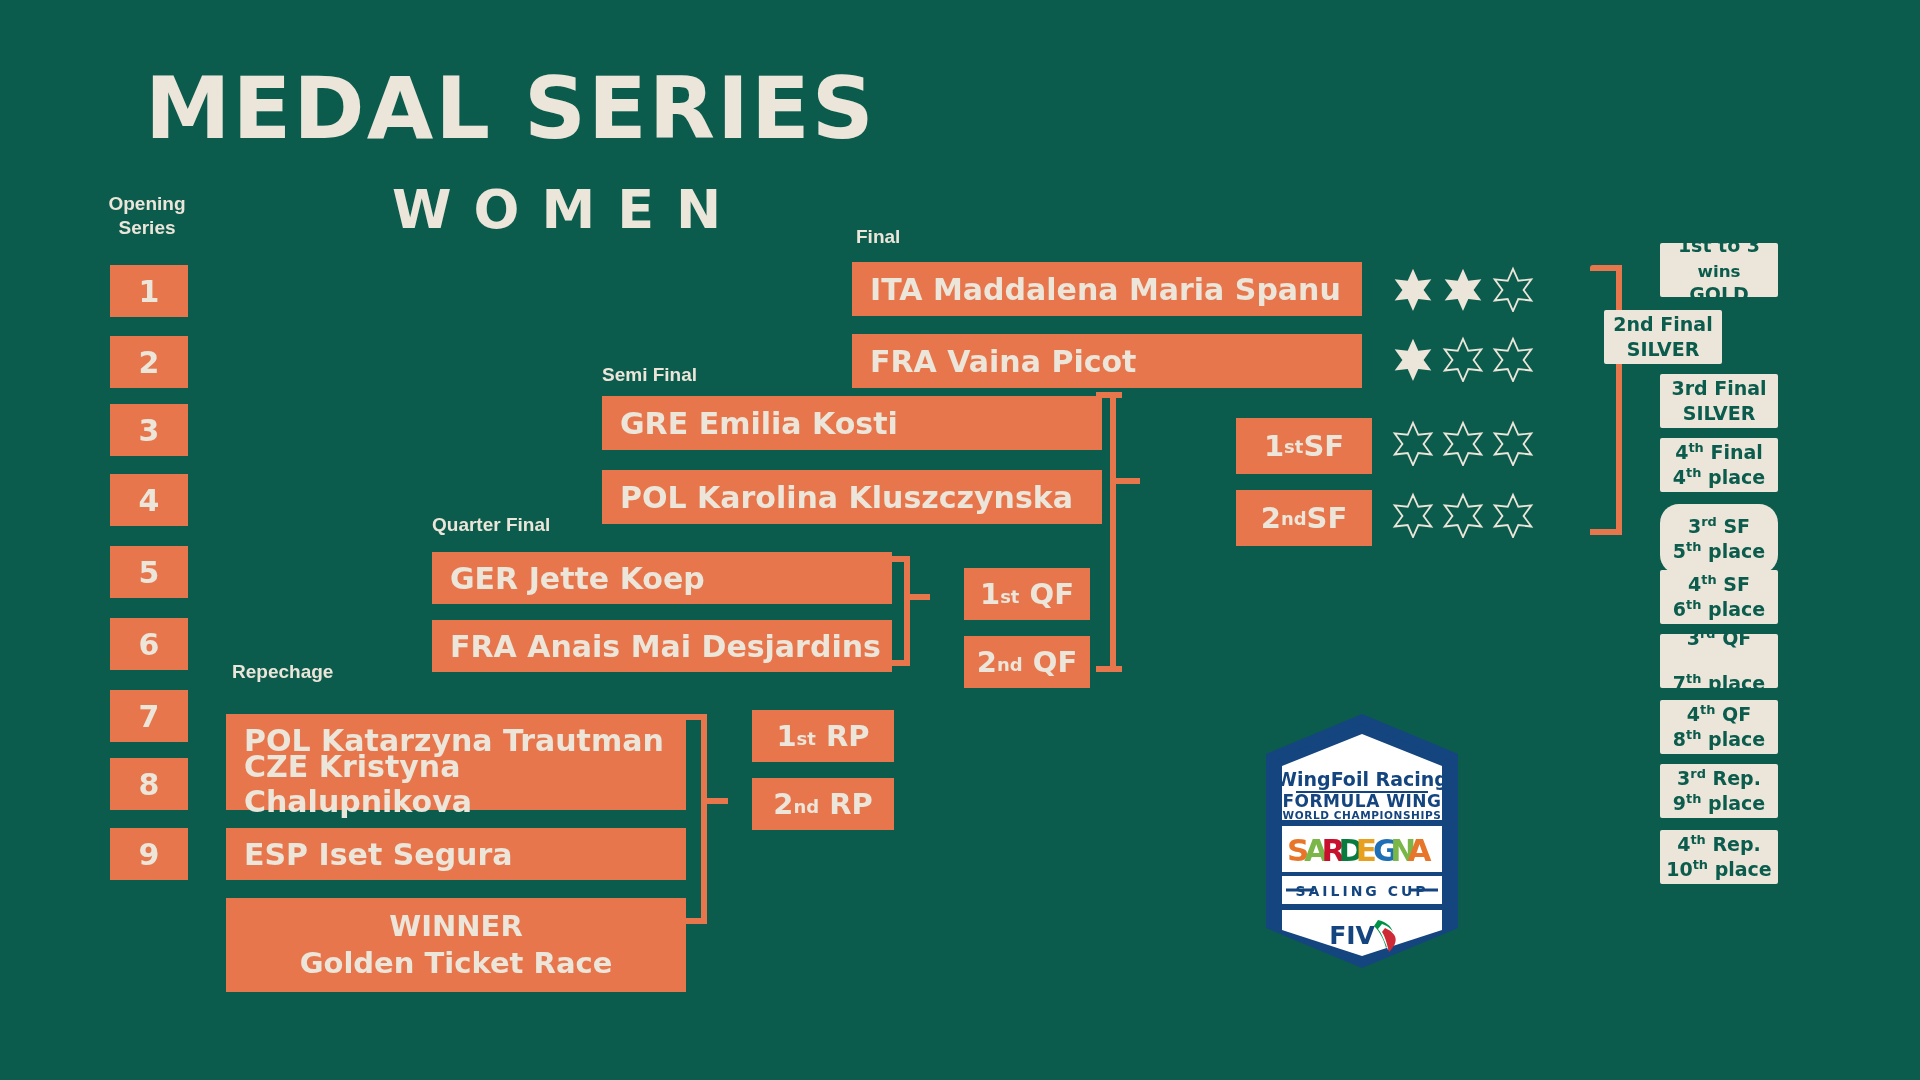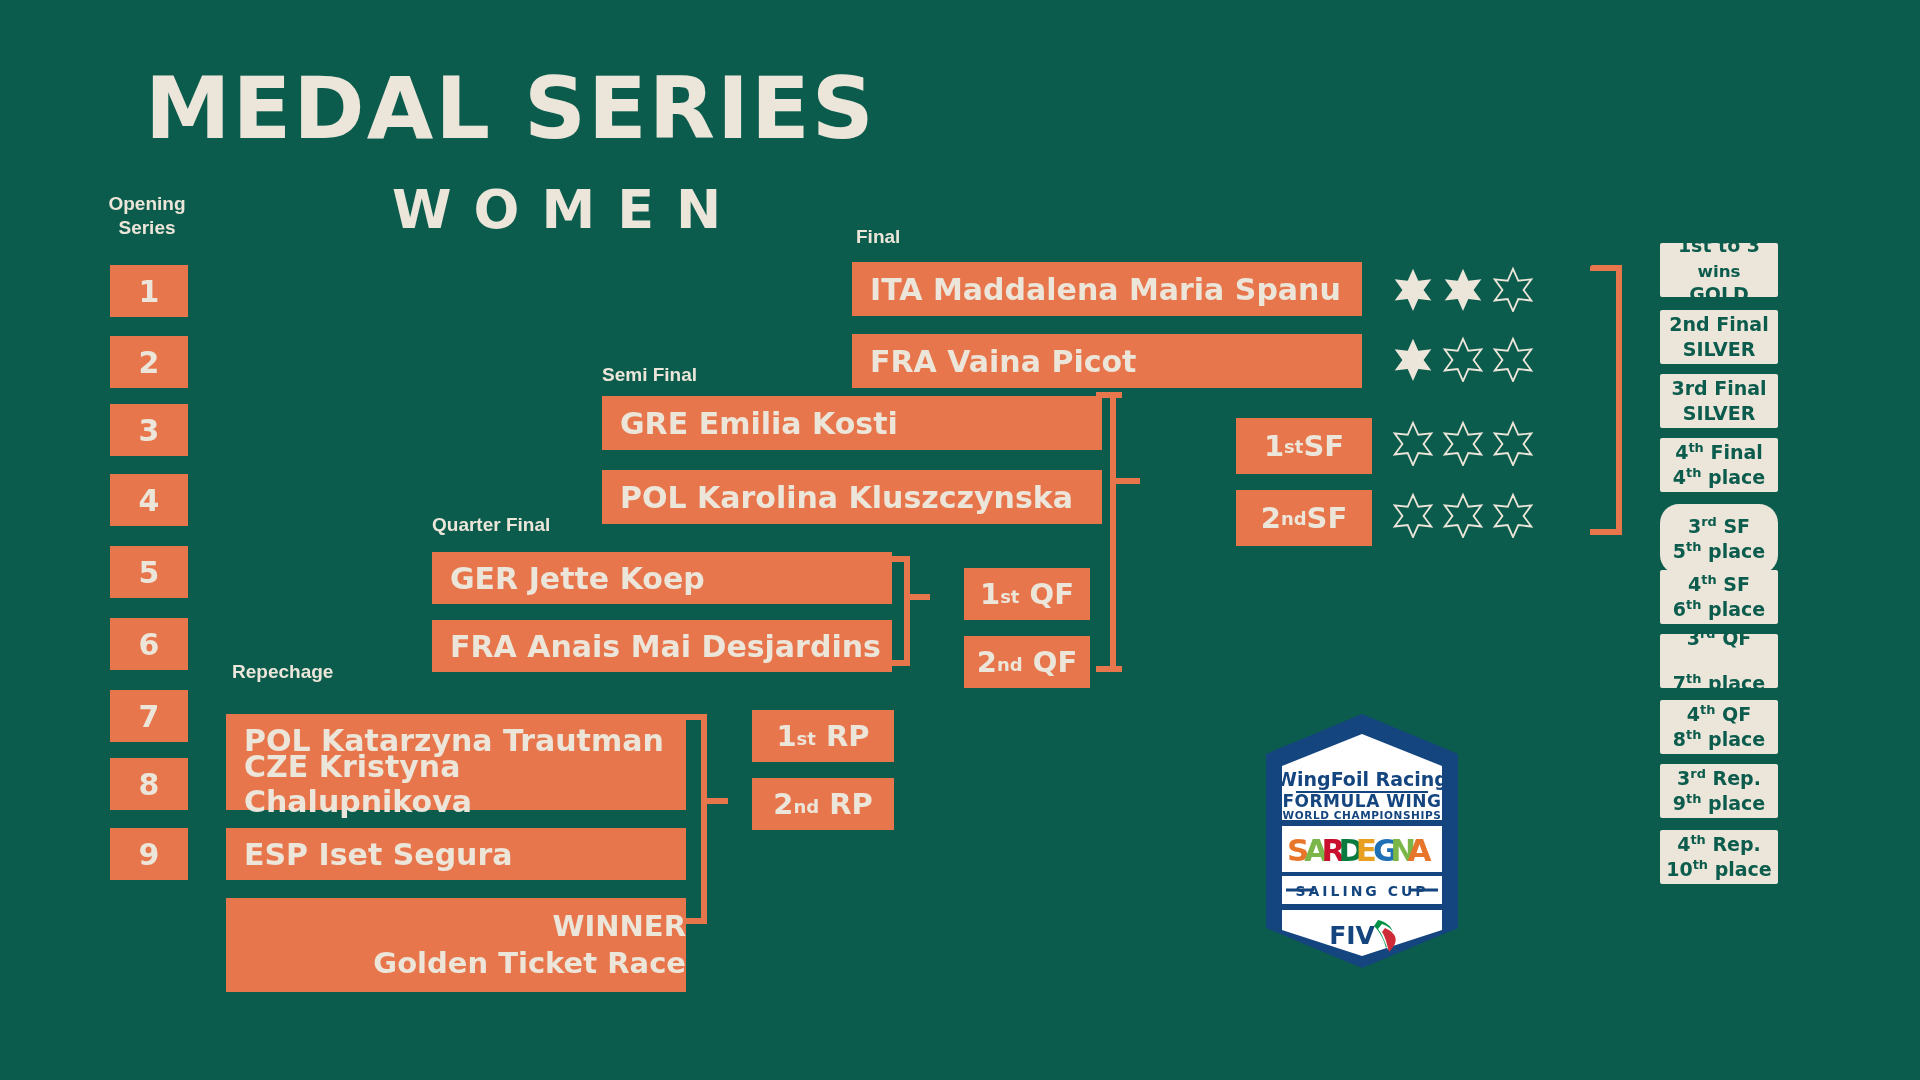--- a/index.html
+++ b/index.html
@@ -35,21 +35,21 @@
   .obox {
     position: absolute; background: #e8764c; color: #ece5d9;
     display: flex; align-items: center;
     font-weight: 700; font-family: "DejaVu Sans", sans-serif;
   }
   .obox.name { padding-left: 18px; font-size: 30px; }
   .obox.seed { justify-content: center; font-size: 30px; }
   .obox.badge { justify-content: center; font-size: 29px; }
   .obox.winner {
     justify-content: center; text-align: center; font-size: 29px;
-    flex-direction: column; line-height: 1.28; align-items: flex-end;
+    flex-direction: column; line-height: 1.28;
   }
   .obox sup, .obox sub { font-size: 0.62em; font-weight: 700; }
   .obox sub { vertical-align: baseline; position: relative; top: 0.16em; }
 
   
   .legend-box {
     position: absolute; background: #ece5d9; color: #0b5c4d;
     display: flex; flex-direction: column; align-items: center;
     justify-content: center; text-align: center;
     font-weight: 700; font-size: 19px; line-height: 1.3;
@@ -203,21 +203,21 @@
       <svg viewBox="0 0 100 100" class="star">
         <path d="M50.00,6.00L61.50,32.08L89.84,29.00L73.00,52.00L89.84,75.00L61.50,71.92L50.00,98.00L38.50,71.92L10.16,75.00L27.00,52.00L10.16,29.00L38.50,32.08Z" fill="none" stroke="#ece5d9" stroke-width="4"></path>
       </svg>
     </div>
 
   <div id="legend-col">
       <div class="legend-box" style="left: 1660px; top: 243px; height: 54px;">
         <div><span>1st to 3 </span><span style="font-size:0.88em">wins</span></div>
         <div>GOLD</div>
       </div>
-      <div class="legend-box" style="left: 1660px; top: 310px; height: 54px;">
+      <div class="legend-box" style="left: 1604px; top: 310px; height: 54px;">
         <div>2nd Final</div>
         <div>SILVER</div>
       </div>
       <div class="legend-box" style="left: 1660px; top: 374px; height: 54px;">
         <div>3rd Final</div>
         <div>SILVER</div>
       </div>
       <div class="legend-box" style="left: 1660px; top: 438px; height: 54px;">
         <div><span>4</span><sup>th</sup><span> Final</span></div>
         <div><span>4</span><sup>th</sup><span> place</span></div>

